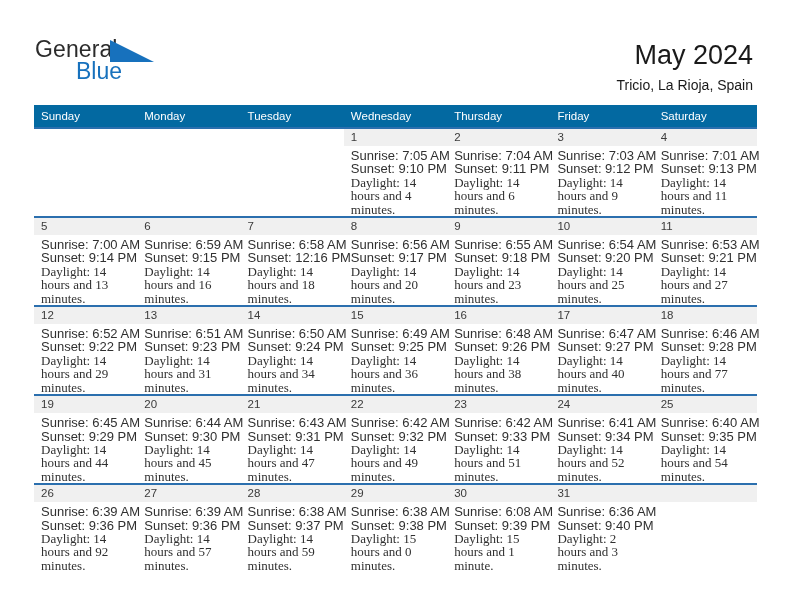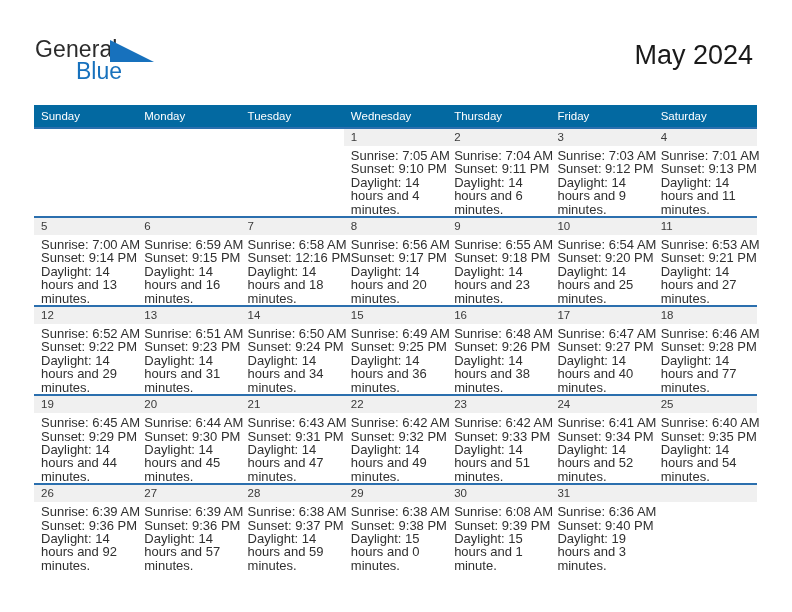--- a/index.html
+++ b/index.html
@@ -118,20 +118,21 @@
     padding: 3px 6px 0 7px;
     font-size: 13px;
     line-height: 13.4px;
     color: #303030;
   }
   .cellinfo div {
     white-space: nowrap;
   }
   .cellinfo .daylight {
     white-space: normal;
+    font-family: Liberation Serif, serif;
   }
   td.empty .daynum {
     background: #f0f0f0;
   }
   td.empty-blank .daynum {
     background: transparent;
   }
 </style>
 </head>
 <body>
@@ -145,20 +146,21 @@
       <span class="brand-triangle">
         <svg width="44" height="22" viewBox="0 0 44 22" xmlns="http://www.w3.org/2000/svg">
           <polygon points="0,0 44,22 0,22" fill="#1771bd"></polygon>
         </svg>
       </span>
       <span class="brand-blue">Blue</span>
     </div>
 
     <div class="title-block">
       <div class="cal-title">May 2024</div>
+      <div class="cal-subtitle">Tricio, La Rioja, Spain</div>
     </div>
 
   </div>
 
   <table class="calendar">
     <thead>
       <tr>
         <th>Sunday</th>
         <th>Monday</th>
         <th>Tuesday</th>
@@ -425,21 +427,21 @@
               <div>Sunrise: 6:08 AM</div>
               <div>Sunset: 9:39 PM</div>
               <div class="daylight">Daylight: 15 hours and 1 minute.</div>
             </div>
           </td>
           <td>
             <div class="daynum">31</div>
             <div class="cellinfo">
               <div>Sunrise: 6:36 AM</div>
               <div>Sunset: 9:40 PM</div>
-              <div class="daylight">Daylight: 19 hours and 3 minutes.</div>
+              <div class="daylight">Daylight: 2 hours and 3 minutes.</div>
             </div>
           </td>
           <td class="empty">
             <div class="daynum"></div>
           </td>
         </tr>
       </tbody>
   </table>
 
 </div>

